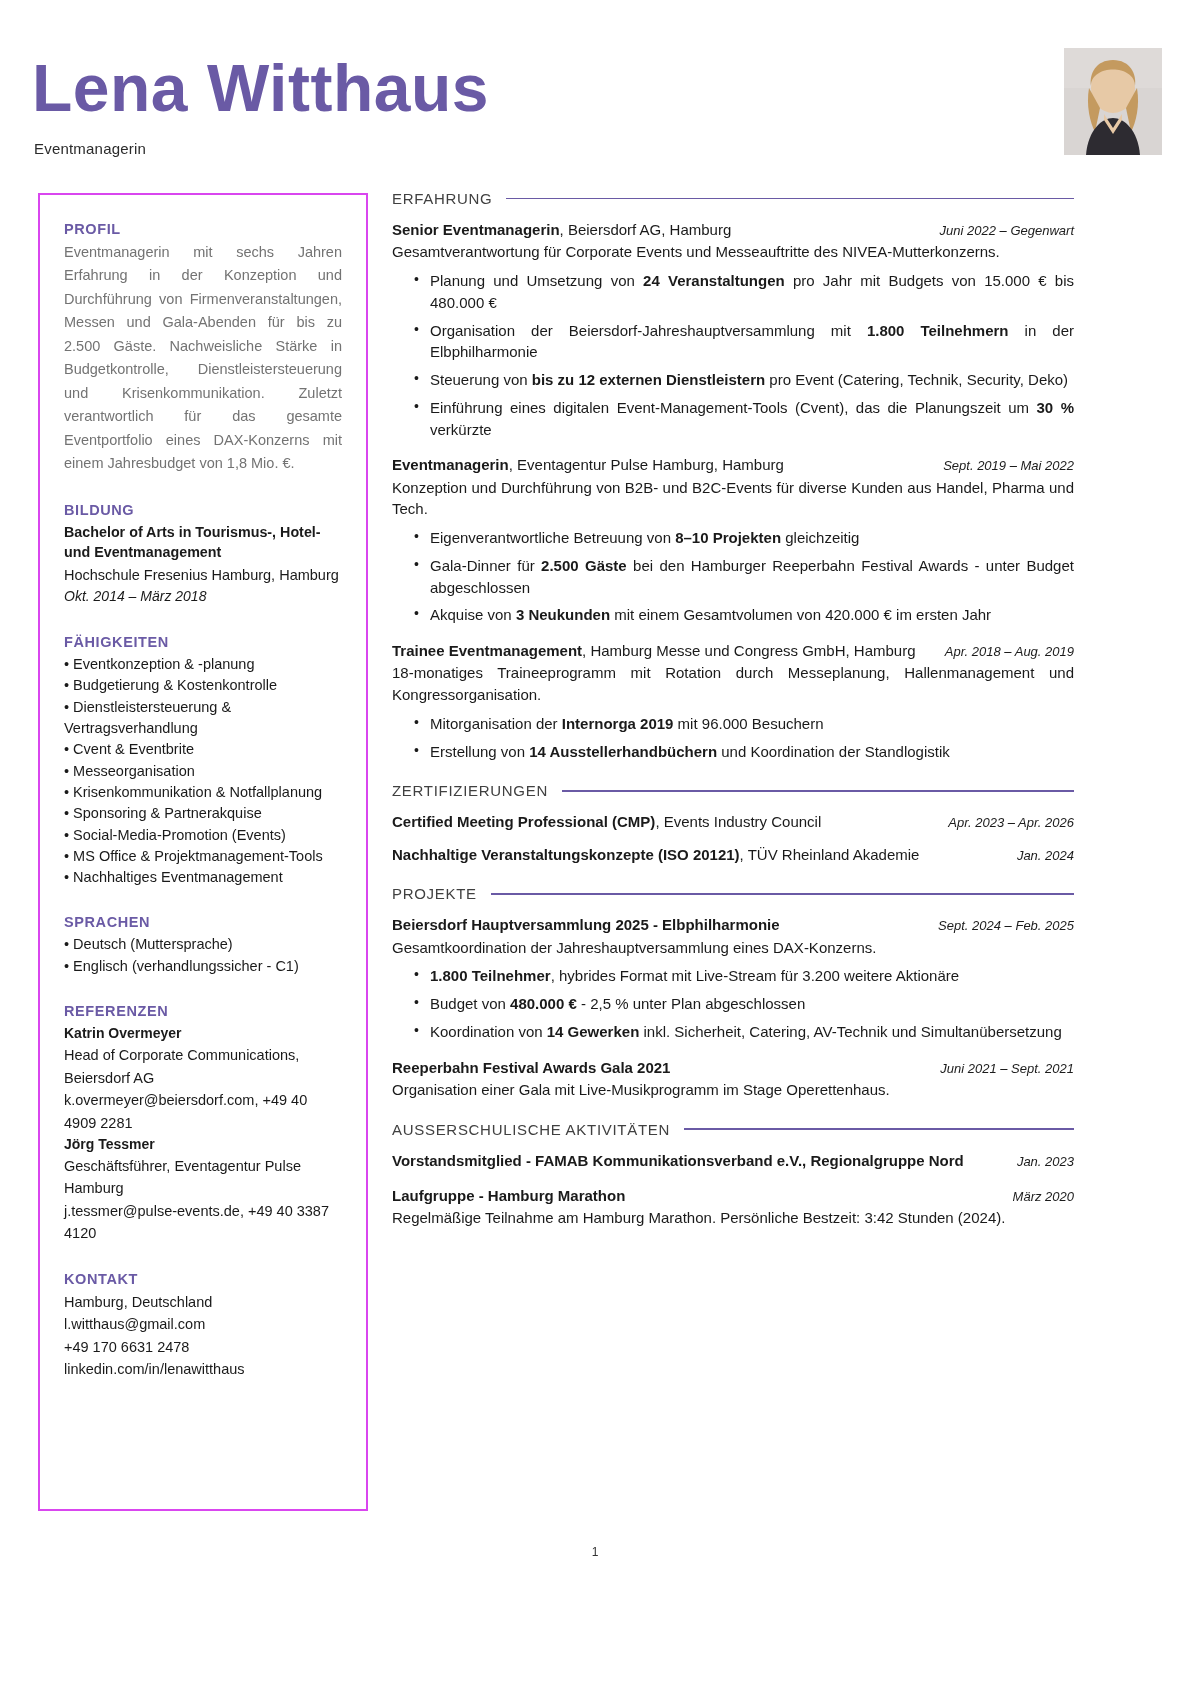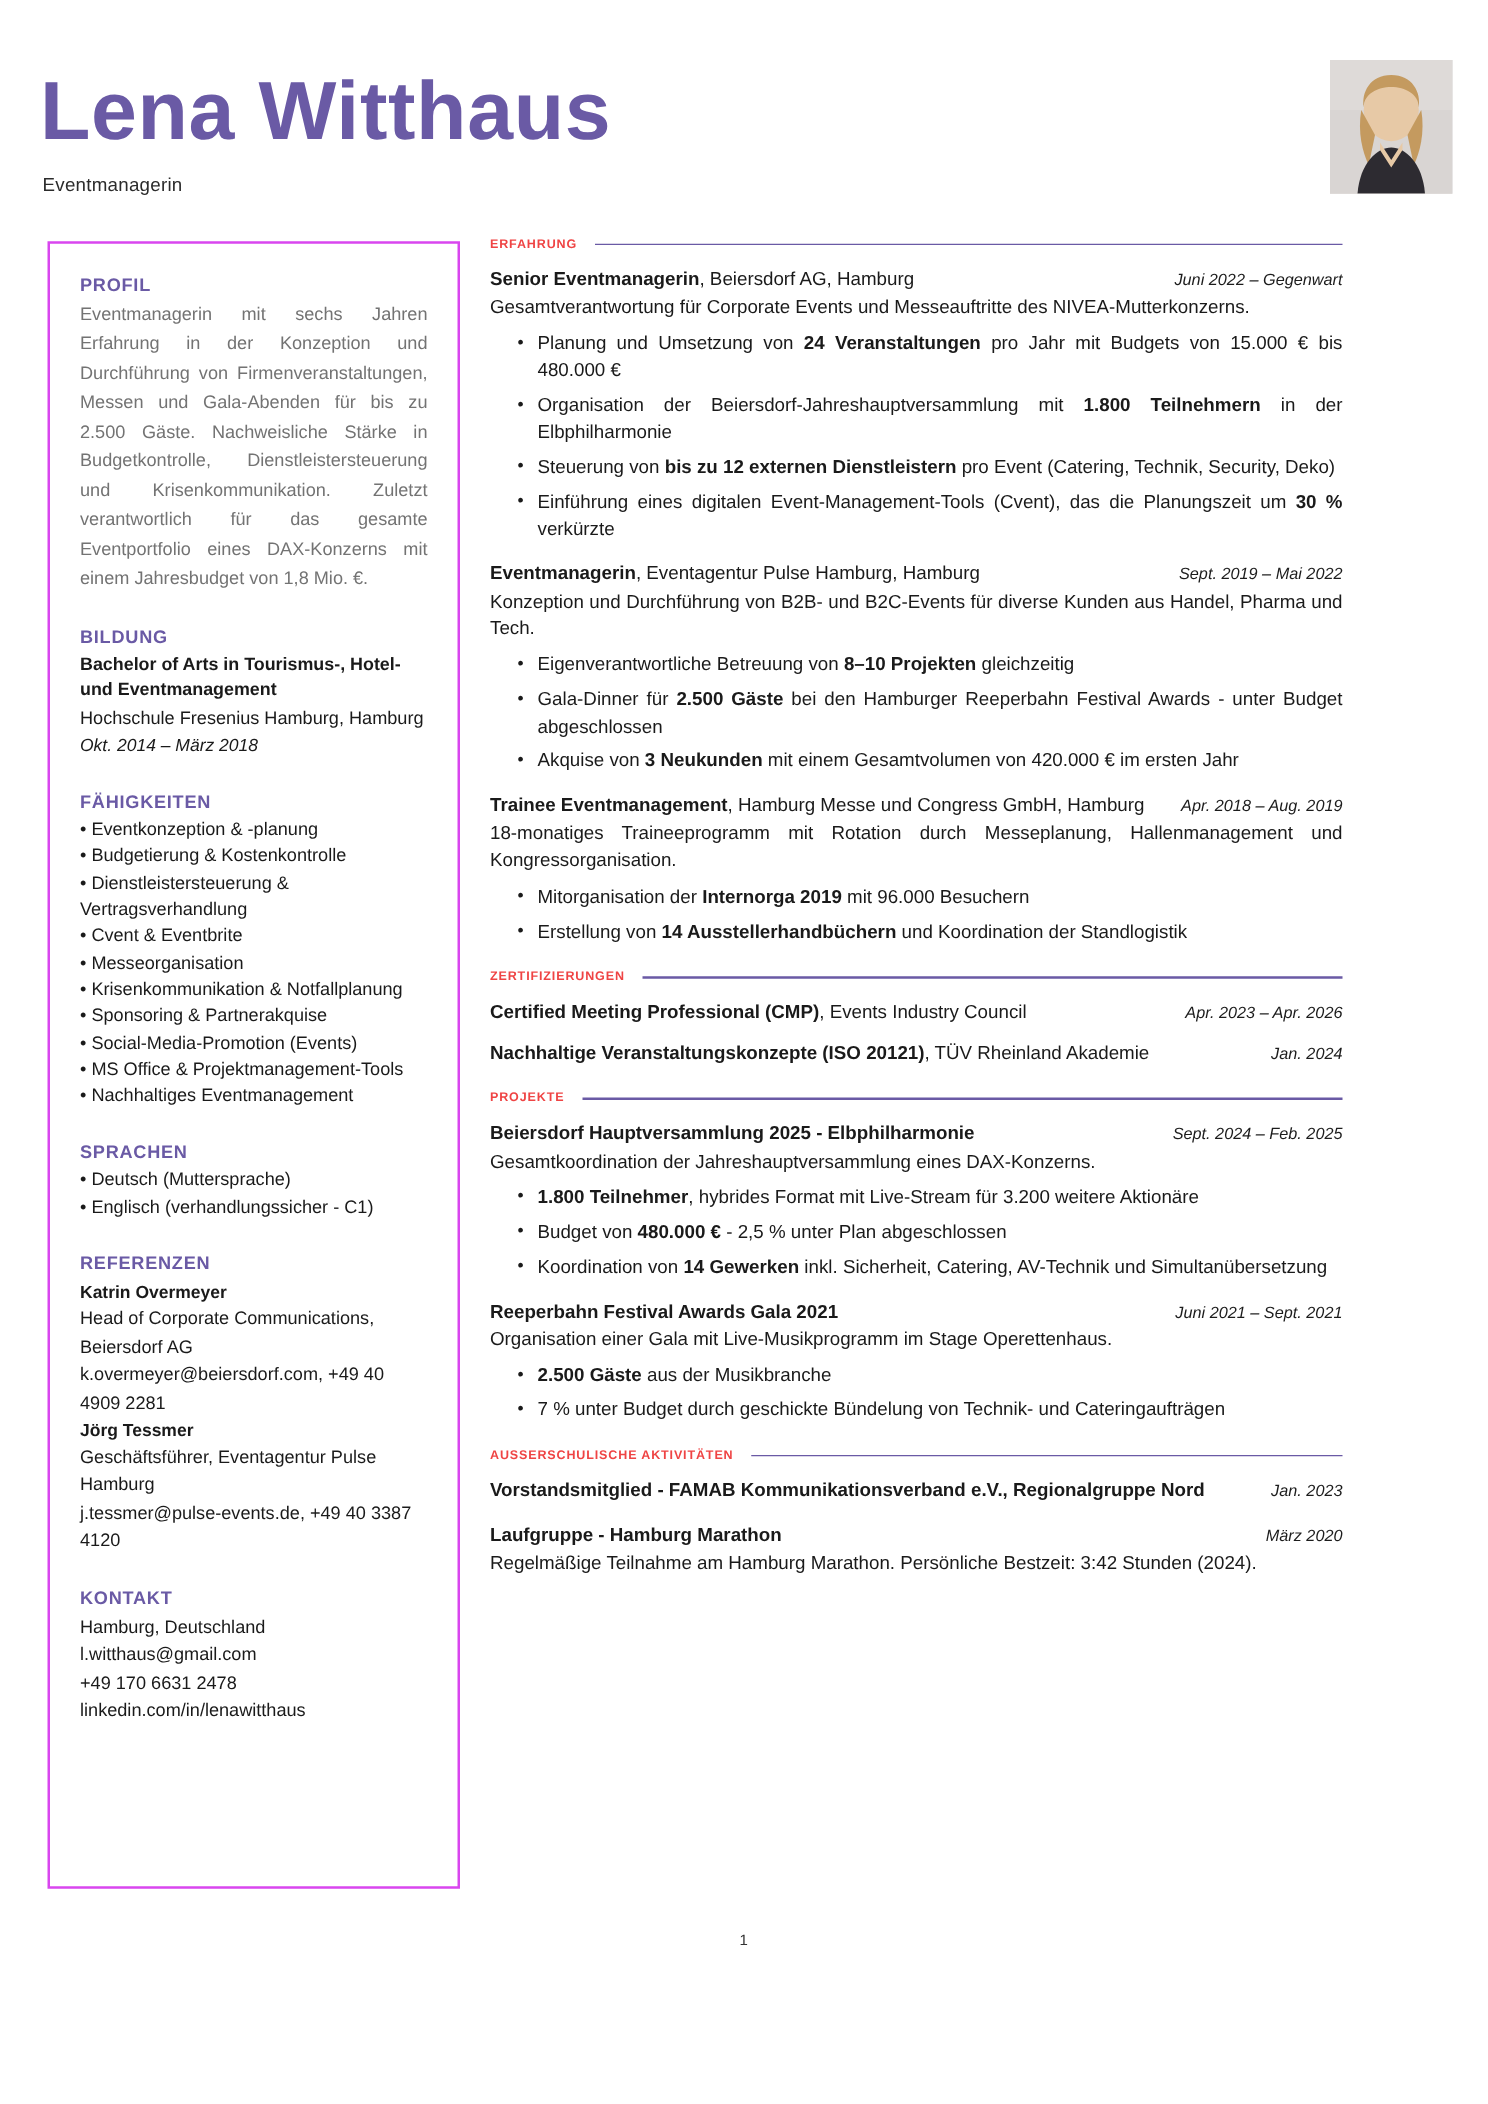--- a/index.html
+++ b/index.html
@@ -136,23 +136,23 @@
     top: 190px;
     width: 682px;
   }
   .sec-head {
     display: flex;
     align-items: center;
     gap: 14px;
     margin: 0 0 12px 0;
   }
   .sec-head .label {
-    color: #ef4444;
-    font-size: 10px;
-    font-weight: bold;
+    color: #404040;
+    font-size: 15px;
+    font-weight: normal;
     letter-spacing: 0.7px;
     white-space: nowrap;
   }
   .sec-head .rule {
     flex: 1 1 auto;
     height: 1.5px;
     background: #6a5aa5;
   }
   .section { margin-bottom: 20px; }
 
@@ -390,24 +390,20 @@
               <li>Budget von <b>480.000 €</b> - 2,5 % unter Plan abgeschlossen</li>
               <li>Koordination von <b>14 Gewerken</b> inkl. Sicherheit, Catering, AV-Technik und Simultanübersetzung</li>
             </ul>
           </div>
           <div class="entry">
             <div class="entry-top">
               <div class="entry-title"><b>Reeperbahn Festival Awards Gala 2021</b></div>
               <div class="entry-date">Juni 2021 – Sept. 2021</div>
             </div>
             <p class="entry-desc">Organisation einer Gala mit Live-Musikprogramm im Stage Operettenhaus.</p>
-            <ul class="bullets">
-              <li><b>2.500 Gäste</b> aus der Musikbranche</li>
-              <li>7 % unter Budget durch geschickte Bündelung von Technik- und Cateringaufträgen</li>
-            </ul>
           </div>
         </div>
     </div>
 
     <div class="section">
       <div class="sec-head">
         <span class="label">AUSSERSCHULISCHE AKTIVITÄTEN</span>
         <span class="rule"></span>
       </div>
       <div>

